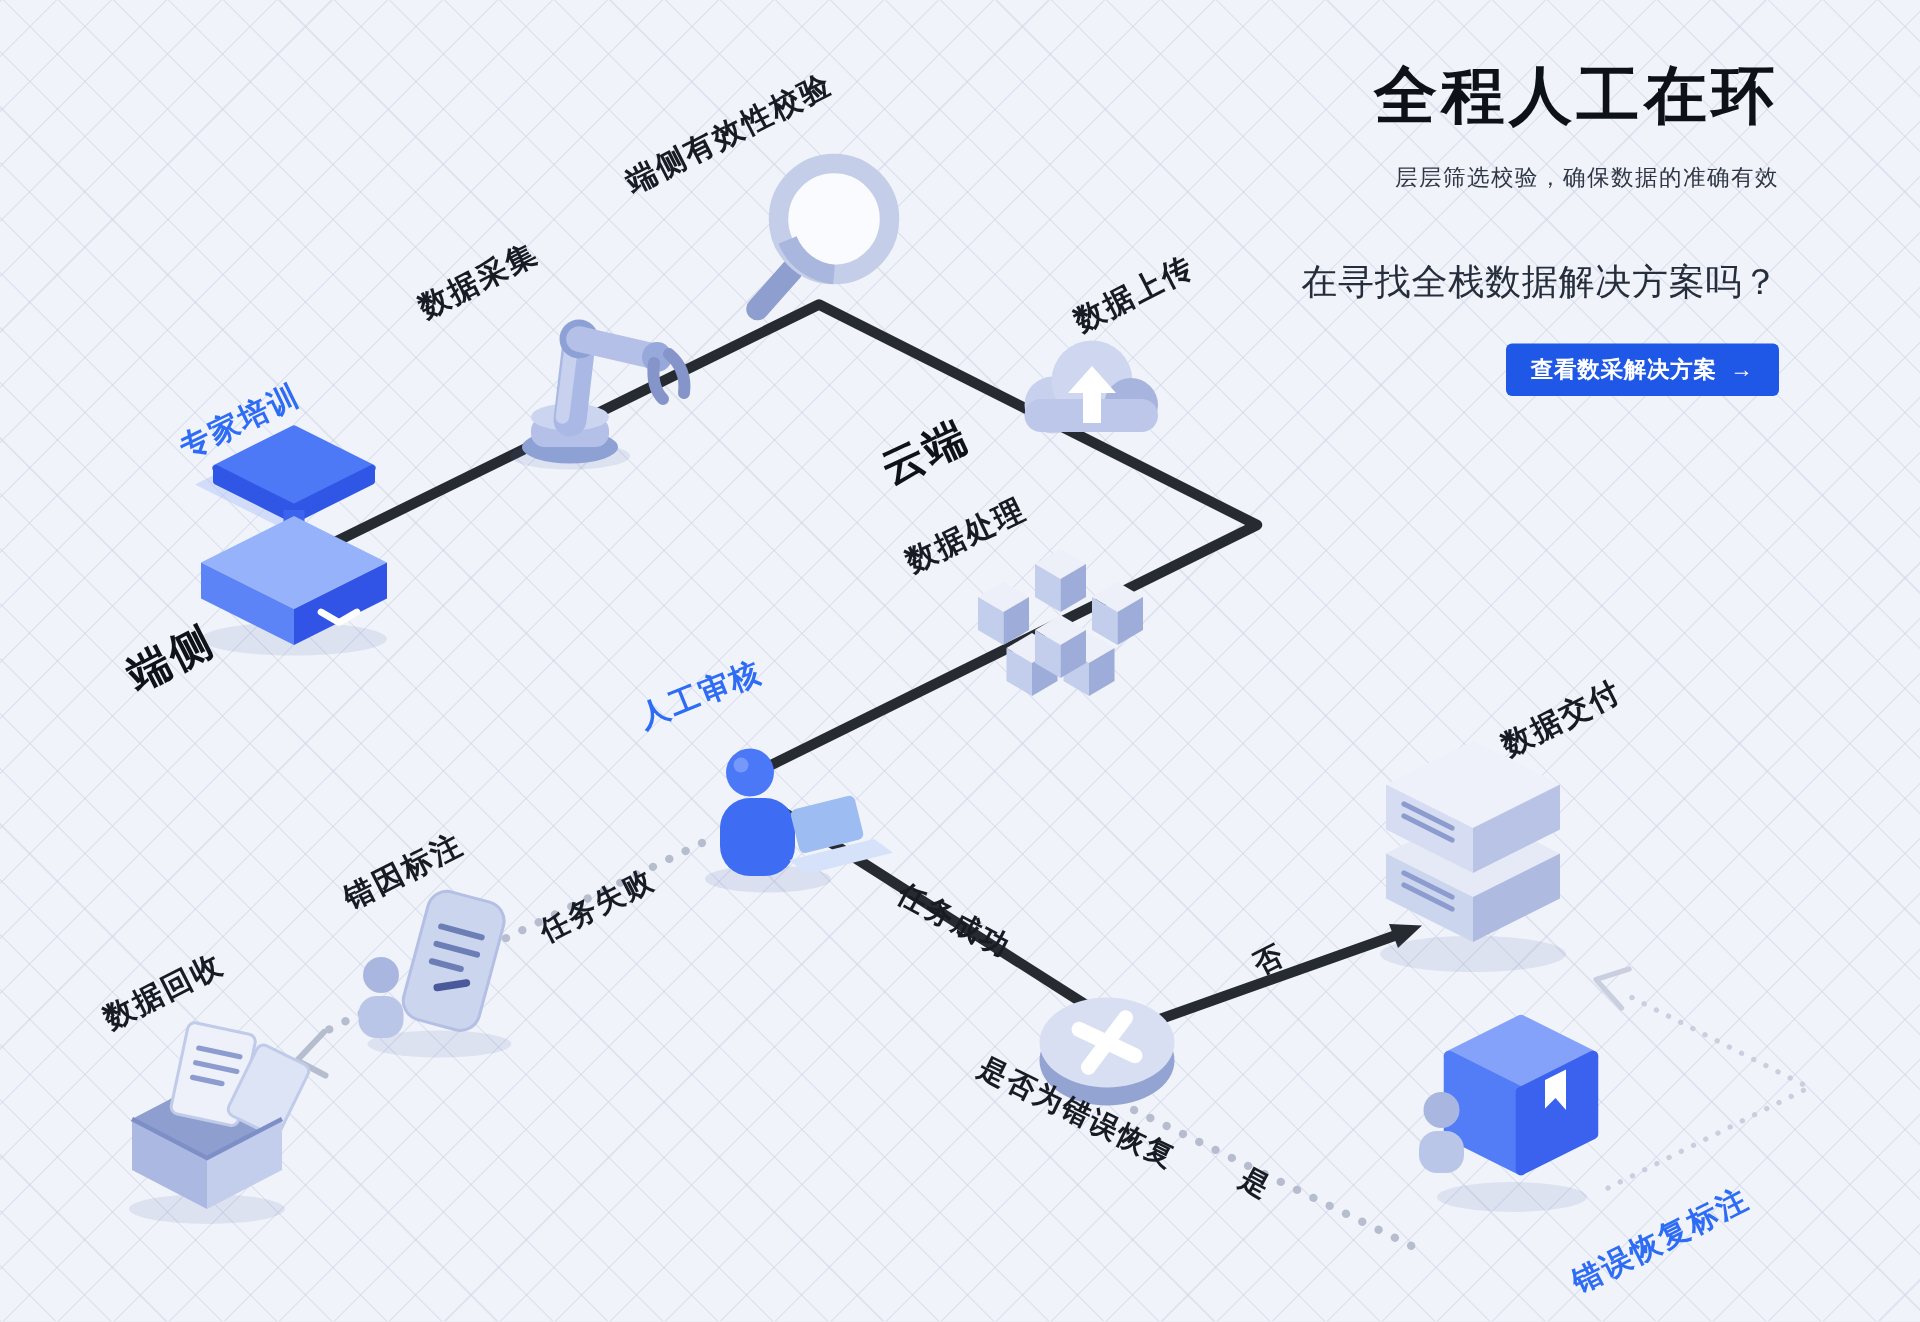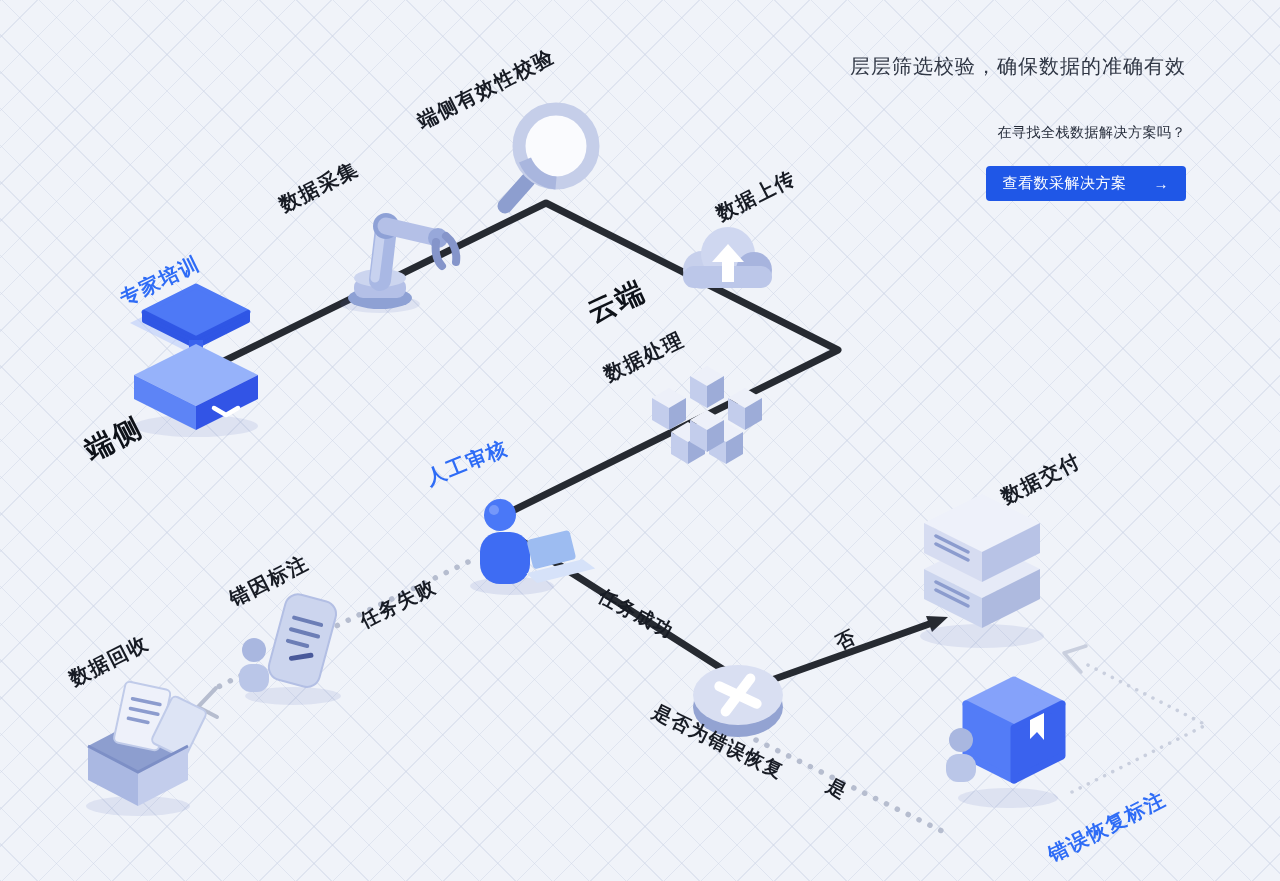--- a/index.html
+++ b/index.html
@@ -23,26 +23,26 @@
   .lbl{
     position:absolute;z-index:3;white-space:nowrap;
     font-weight:700;font-size:20px;color:#171b24;letter-spacing:1.5px;
   }
   .lbl.big{font-size:28px;font-weight:800;letter-spacing:2px;color:#0e1219;}
   .lbl.blue{color:#2e6cf6;}
   .lbl.small{font-size:19px;}
 
   .hero{position:absolute;right:94px;top:36px;z-index:3;text-align:right;}
   .hero-title{font-size:42px;font-weight:800;color:#0d1118;letter-spacing:3px;}
-  .hero-sub{margin-top:17px;font-size:20px;font-weight:500;color:#2f3644;letter-spacing:1px;}
-  .hero-promo{margin-top:42px;font-size:14px;font-weight:500;color:#262d3b;line-height:1.55;letter-spacing:0.5px;}
+  .hero-sub{margin-top:17px;font-size:15px;font-weight:500;color:#2f3644;letter-spacing:1px;}
+  .hero-promo{margin-top:42px;font-size:24px;font-weight:500;color:#262d3b;line-height:1.55;letter-spacing:0.5px;}
   .cta{
-    margin-top:22px;display:inline-flex;align-items:center;gap:27px;
+    margin-top:22px;display:inline-flex;align-items:center;gap:9px;
     background:#1f57e7;color:#ffffff;border:none;border-radius:4px;
-    padding:8px 17px;font-size:15px;font-weight:400;letter-spacing:0.5px;cursor:pointer;
+    padding:8px 17px;font-size:15px;font-weight:700;letter-spacing:0.5px;cursor:pointer;
     font-family:"Liberation Sans","DejaVu Sans",sans-serif;
   }
 </style>
 </head>
 <body>
 
 <div class="canvas">
 
   <svg class="scene" width="1280" height="881" viewBox="0 0 1280 881">
     <defs>
@@ -214,20 +214,21 @@
   <div class="lbl small" style="left:636px;top:614px;transform:translate(-50%,-50%) rotate(28deg);">任务成功</div>
   <div class="lbl" style="left:269px;top:581px;transform:translate(-50%,-50%) rotate(-27deg);">错因标注</div>
   <div class="lbl" style="left:109px;top:661px;transform:translate(-50%,-50%) rotate(-27deg);">数据回收</div>
   <div class="lbl small" style="left:718px;top:742px;transform:translate(-50%,-50%) rotate(26deg);">是否为错误恢复</div>
   <div class="lbl small" style="left:846px;top:640px;transform:translate(-50%,-50%) rotate(-27deg);">否</div>
   <div class="lbl small" style="left:837px;top:789px;transform:translate(-50%,-50%) rotate(28deg);">是</div>
   <div class="lbl" style="left:1041px;top:479px;transform:translate(-50%,-50%) rotate(-27deg);">数据交付</div>
   <div class="lbl blue" style="left:1107px;top:827px;transform:translate(-50%,-50%) rotate(-27deg);">错误恢复标注</div>
 
   <div class="hero">
+    <div class="hero-title">全程人工在环</div>
     <div class="hero-sub">层层筛选校验，确保数据的准确有效</div>
     <div class="hero-promo">
       <div>在寻找全栈数据解决方案吗？</div>
     </div>
     <button class="cta">
       <span>查看数采解决方案</span>
       <span>→</span>
     </button>
   </div>
 

